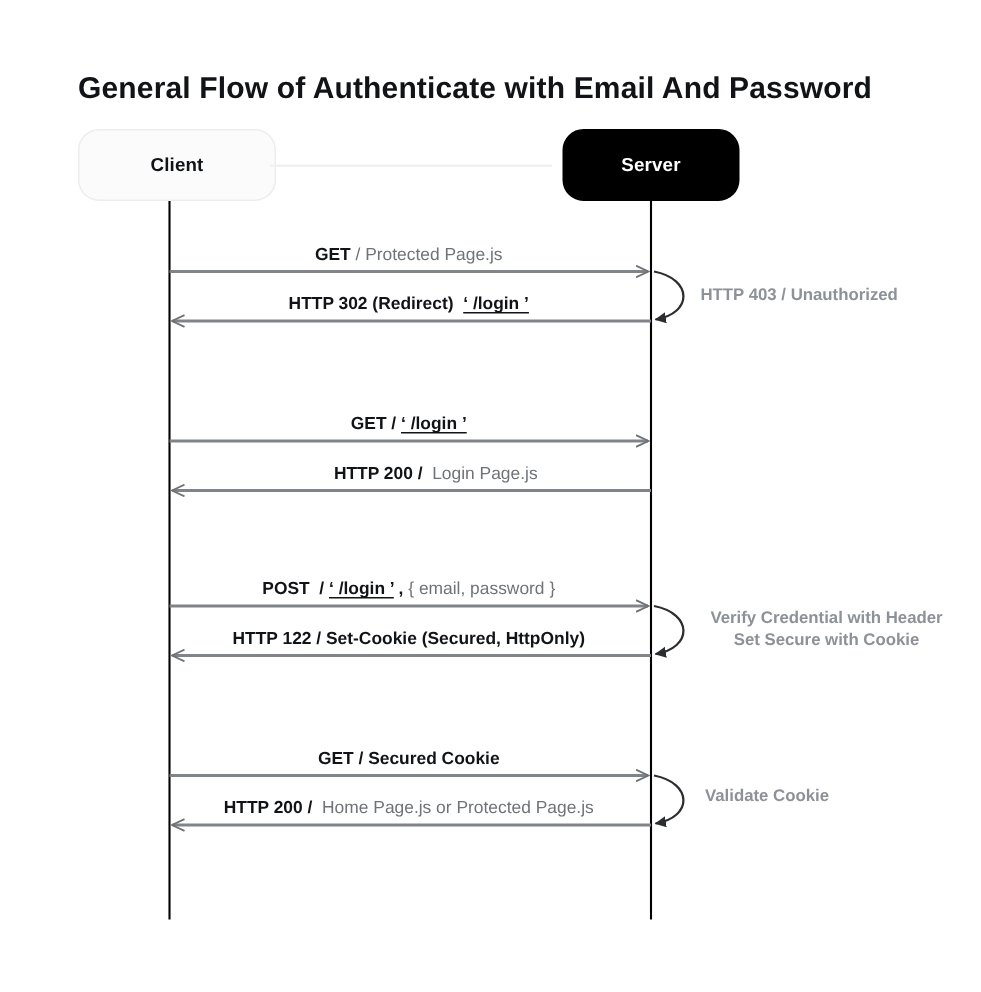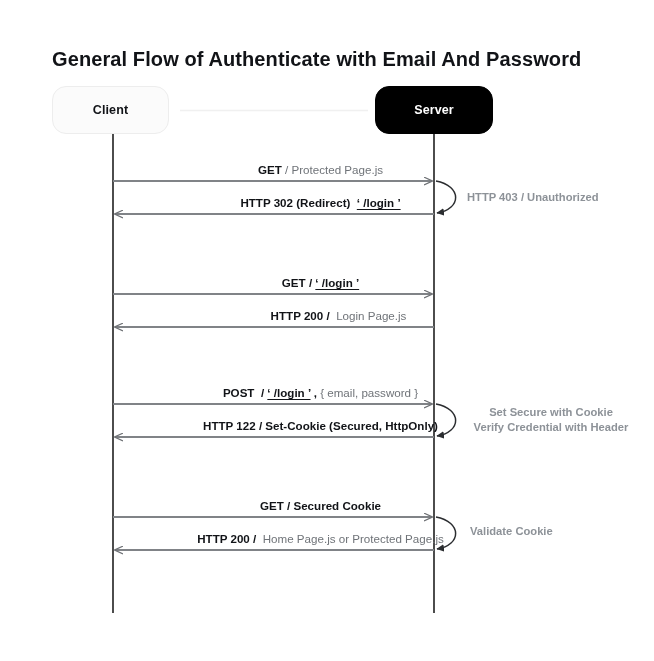--- a/index.html
+++ b/index.html
@@ -18,34 +18,34 @@
     letter-spacing:0.1px; white-space:nowrap;
   }
 
   .actor {
     position:absolute; box-sizing:border-box;
     border-radius:14px;
     display:flex; align-items:center; justify-content:center;
     font-size:12.5px; font-weight:bold; letter-spacing:0.1px;
   }
   .actor.client {
-    left:52px; top:86px; width:117px; height:48px;
+    left:52px; top:86px; width:132px; height:48px;
     background:#fbfbfb; border:1px solid #ededed; color:#111317;
   }
   .actor.server {
     left:375px; top:86px; width:118px; height:48px;
     background:#000000; border:1px solid #000000; color:#ffffff;
   }
 
   svg.wire { position:absolute; left:0; top:0; width:654px; height:661px; }
 
   .msg {
     position:absolute; height:16px; line-height:16px;
     font-size:11.6px; white-space:nowrap;
-    text-align:center; color:#6b6f76;margin-left:48px;
+    text-align:center; color:#6b6f76;
   }
   .msg b { color:#111317; font-weight:bold; }
   .msg u { text-decoration:underline; text-underline-offset:1.5px; }
   .msg .plain { color:#6f7378; font-weight:normal; }
 
   .note {
     position:absolute; font-size:11.2px; font-weight:bold;
     color:#8d9298; line-height:15px; white-space:nowrap;
   }
   .note.two { text-align:center; }
@@ -128,21 +128,21 @@
 
   <div class="msg" style="left:113px; top:531px; width:319px;">
     <b>HTTP 200 /</b><span class="plain">&nbsp; Home Page.js or Protected Page.js</span>
   </div>
 
   <div class="note" style="left:467px; top:190px;">
     <div>HTTP 403 / Unauthorized</div>
   </div>
 
   <div class="note two" style="left:467px; top:405px; width:168px;">
+    <div>Verify Credential with Header</div>
     <div>Set Secure with Cookie</div>
-    <div>Verify Credential with Header</div>
   </div>
 
   <div class="note" style="left:470px; top:524px;">
     <div>Validate Cookie</div>
   </div>
 
 </div>
 
 </body></html>

